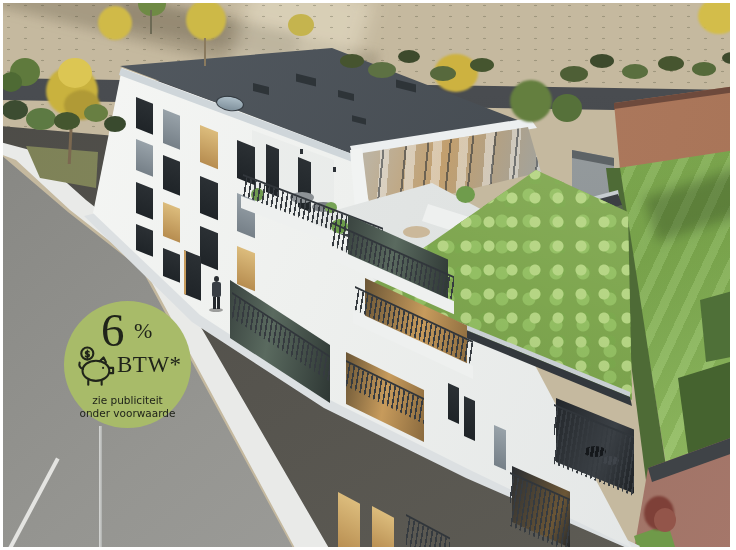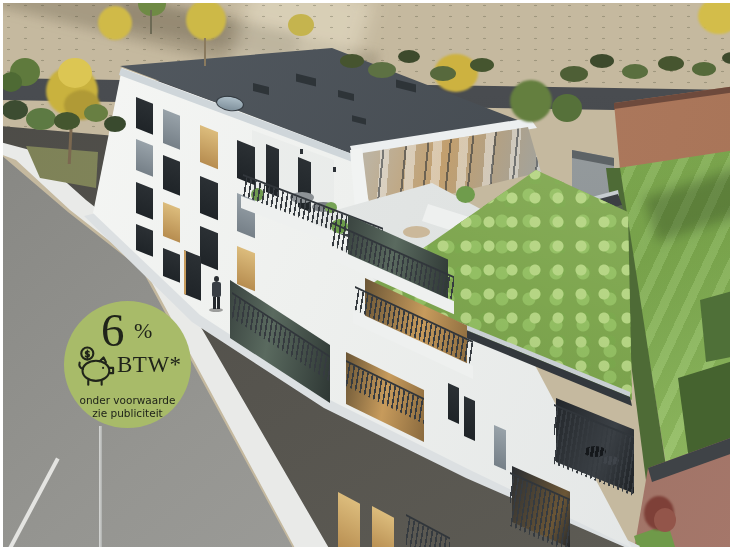--- a/index.html
+++ b/index.html
@@ -212,19 +212,19 @@
         <path d="M30 18 l4 -4 l2.5 5"></path>
         <path d="M12.5 26 q-5 -1.5 -3.5 -6.5"></path>
         <path d="M40 25 h4 v5.5 h-3"></path>
         <circle cx="33.5" cy="25" r="1.1" fill="currentColor" stroke="none"></circle>
         <path d="M18 38.5 v4"></path>
         <path d="M32 38.5 v4"></path>
       </svg>
     </span>
     <span class="bbtw">BTW*</span>
     <div class="bnote">
+      <div>zie publiciteit</div>
       <div>onder voorwaarde</div>
-      <div>zie publiciteit</div>
     </div>
   </div>
 
   <div class="frame"></div>
 </div>
 
 </body></html>

